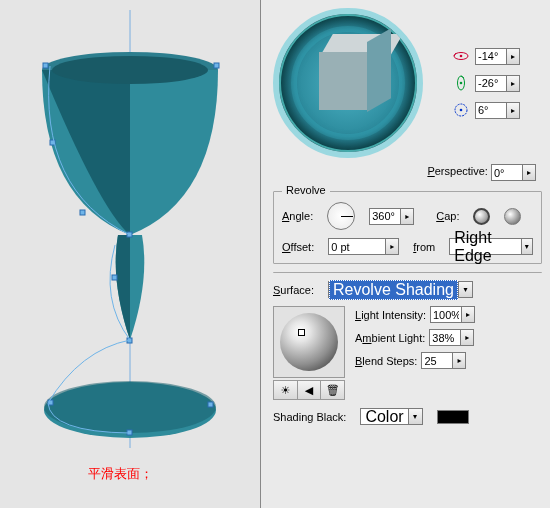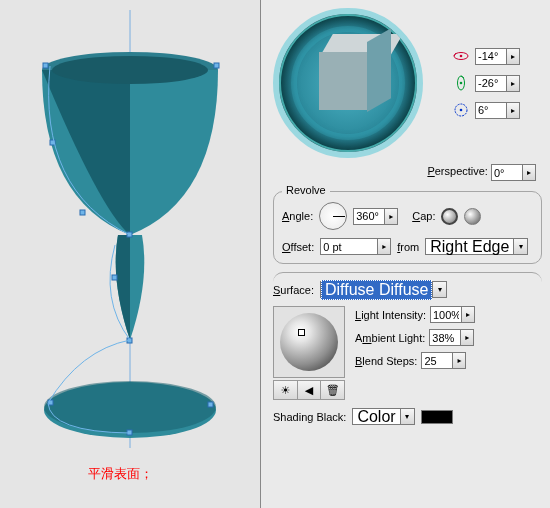--- a/index.html
+++ b/index.html
@@ -14,23 +14,23 @@
 .cube .right{position:absolute;left:48px;top:-10px;width:24px;height:70px;background:#6fa0ab;transform:skewY(-30deg);transform-origin:top left}
 .cube .front{position:absolute;left:0;top:0;width:48px;height:58px;background:#99b0b5}
 .rot-col{display:flex;flex-direction:column;gap:10px;margin-left:30px}
 .rot-row{display:flex;align-items:center;gap:6px}
 .rot-row svg{width:16px;height:16px}
 .numbox{display:flex;align-items:center;border:1px solid #7a7a7a;background:#fff;height:17px}
 .numbox input{border:0;width:30px;height:15px;font-size:11px;padding:0 2px;text-align:left;outline:none;background:#fff}
 .numbox .step{width:13px;height:15px;border-left:1px solid #7a7a7a;background:linear-gradient(#f7f7f7,#d7d7d7);text-align:center;font-size:8px;line-height:15px;cursor:pointer}
 .persp{text-align:right;margin:2px 6px 10px 0}
 .persp .lbl{text-decoration:underline}
-.fieldset{border:1px solid #a6a6a6;border-radius:10px;padding:10px 8px 8px;margin-bottom:8px;position:relative}
+.fieldset{border:1px solid #a6a6a6;border-radius:1px;padding:10px 8px 8px;margin-bottom:8px;position:relative}
 .fieldset .legend{position:absolute;top:-8px;left:8px;background:#eaeaea;padding:0 4px;font-size:11px}
-.row{display:flex;align-items:center;gap:6px;margin-bottom:8px}
+.row{display:flex;align-items:center;gap:14px;margin-bottom:8px}
 .dial{width:28px;height:28px;border:1px solid #7a7a7a;border-radius:50%;background:radial-gradient(#fff,#e8e8e8);position:relative}
 .dial::after{content:"";position:absolute;left:50%;top:50%;width:12px;height:1px;background:#000;transform-origin:left center}
 .cap{width:17px;height:17px;border:1px solid #7a7a7a;border-radius:50%;display:inline-block}
 .cap.sel{background:radial-gradient(circle at 35% 35%,#fff,#aaa 60%,#666);border-width:2px;border-color:#444}
 .cap.plain{background:radial-gradient(circle at 35% 35%,#fff,#999 60%,#555)}
 .select{border:1px solid #7a7a7a;background:#fff;height:17px;display:flex;align-items:center}
 .select .val{padding:0 4px;font-size:16px}
 .select .arr{width:14px;height:15px;border-left:1px solid #7a7a7a;background:linear-gradient(#f7f7f7,#d7d7d7);text-align:center;font-size:8px;line-height:15px}
 .surface-select .val{background:#316ac5;color:#fff;padding:0 3px;border:1px dotted #fff}
 .und{text-decoration:underline}
@@ -161,21 +161,21 @@
           <span class="val">Right Edge</span>
           <span class="arr">▾</span>
         </span>
     </div>
   </div>
 
   <div class="fieldset" style="border-top:1px solid #a6a6a6;border-left:0;border-right:0;border-bottom:0;padding:8px 0 0">
     <div class="row">
       <span><span class="und">S</span>urface:</span>
       <span class="select surface-select">
-          <span class="val">Diffuse Diffuse</span>
+          <span class="val">Revolve Shading</span>
           <span class="arr">▾</span>
         </span>
     </div>
     <div class="swatch-area">
       <div>
         <div class="light-prev">
             <div class="sphere">
               <div class="spot"></div>
             </div>
           </div>

